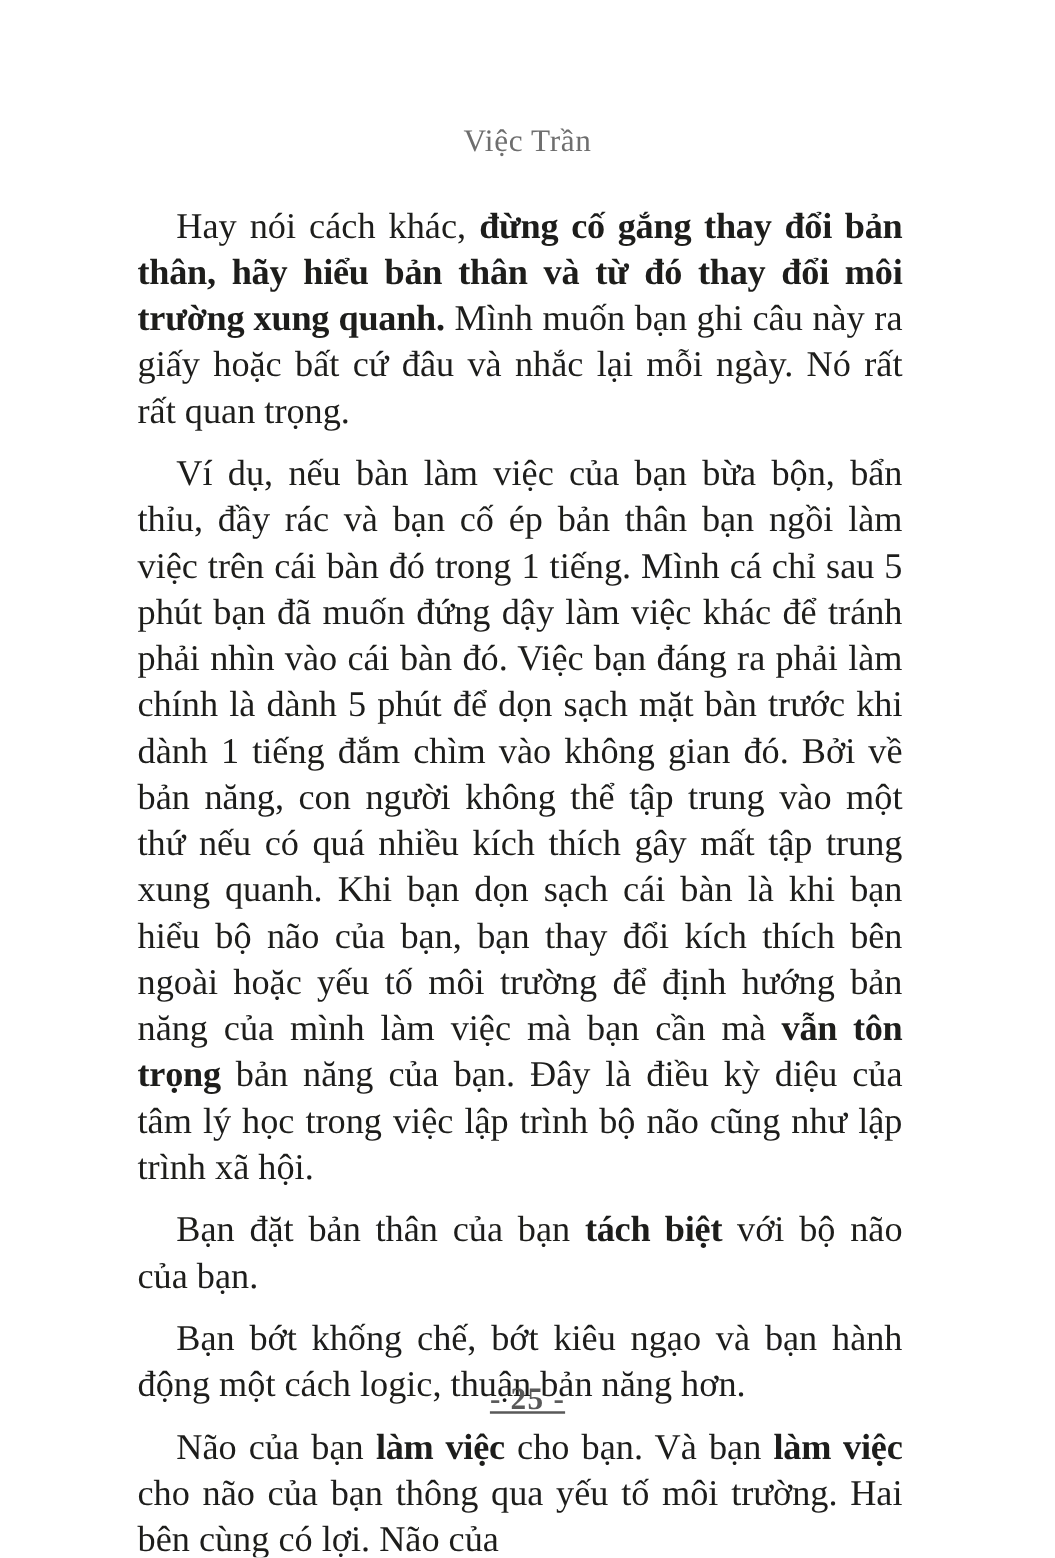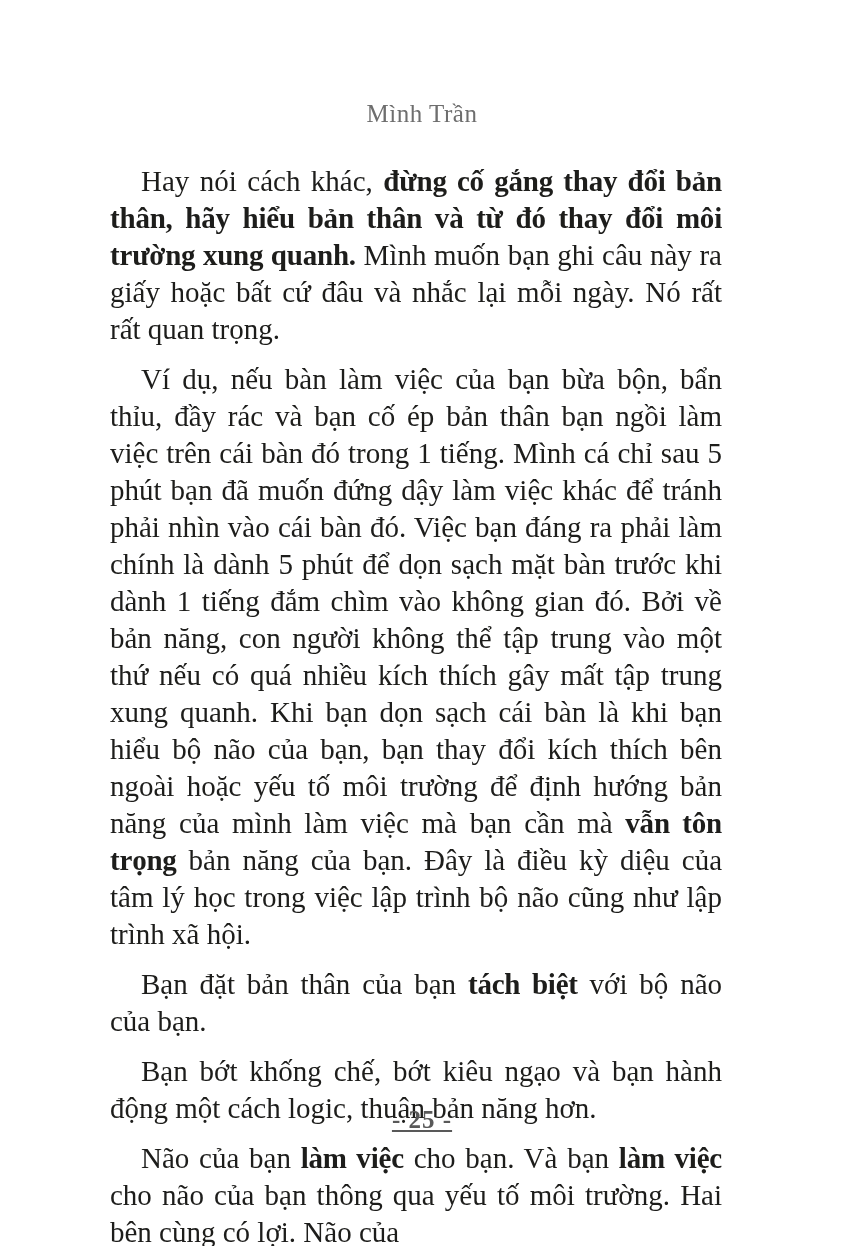--- a/index.html
+++ b/index.html
@@ -57,21 +57,21 @@
     font-weight: bold;
     color: #595959;
     letter-spacing: 1px;
     text-decoration: underline;
   }
 </style>
 </head>
 <body>
 
 <div class="book-page">
-  <div class="running-header">Mình Trần</div>
+  <div class="running-header">Việc Trần</div>
 
   <div class="page-body" id="page-body">
       <p><span>Hay nói cách khác, </span><b>đừng cố gắng thay đổi bản thân, hãy hiểu bản thân và từ đó thay đổi môi trường xung quanh.</b><span> Mình muốn bạn ghi câu này ra giấy hoặc bất cứ đâu và nhắc lại mỗi ngày. Nó rất rất quan trọng.</span></p>
       <p><span>Ví dụ, nếu bàn làm việc của bạn bừa bộn, bẩn thỉu, đầy rác và bạn cố ép bản thân bạn ngồi làm việc trên cái bàn đó trong 1 tiếng. Mình cá chỉ sau 5 phút bạn đã muốn đứng dậy làm việc khác để tránh phải nhìn vào cái bàn đó. Việc bạn đáng ra phải làm chính là dành 5 phút để dọn sạch mặt bàn trước khi dành 1 tiếng đắm chìm vào không gian đó. Bởi về bản năng, con người không thể tập trung vào một thứ nếu có quá nhiều kích thích gây mất tập trung xung quanh. Khi bạn dọn sạch cái bàn là khi bạn hiểu bộ não của bạn, bạn thay đổi kích thích bên ngoài hoặc yếu tố môi trường để định hướng bản năng của mình làm việc mà bạn cần mà </span><b>vẫn tôn trọng</b><span> bản năng của bạn. Đây là điều kỳ diệu của tâm lý học trong việc lập trình bộ não cũng như lập trình xã hội.</span></p>
       <p><span>Bạn đặt bản thân của bạn </span><b>tách biệt</b><span> với bộ não của bạn.</span></p>
       <p><span>Bạn bớt khống chế, bớt kiêu ngạo và bạn hành động một cách logic, thuận bản năng hơn.</span></p>
       <p><span>Não của bạn </span><b>làm việc</b><span> cho bạn. Và bạn </span><b>làm việc</b><span> cho não của bạn thông qua yếu tố môi trường. Hai bên cùng có lợi. Não của</span></p>
     </div>
 
   <div class="page-number">- 25 -</div>

